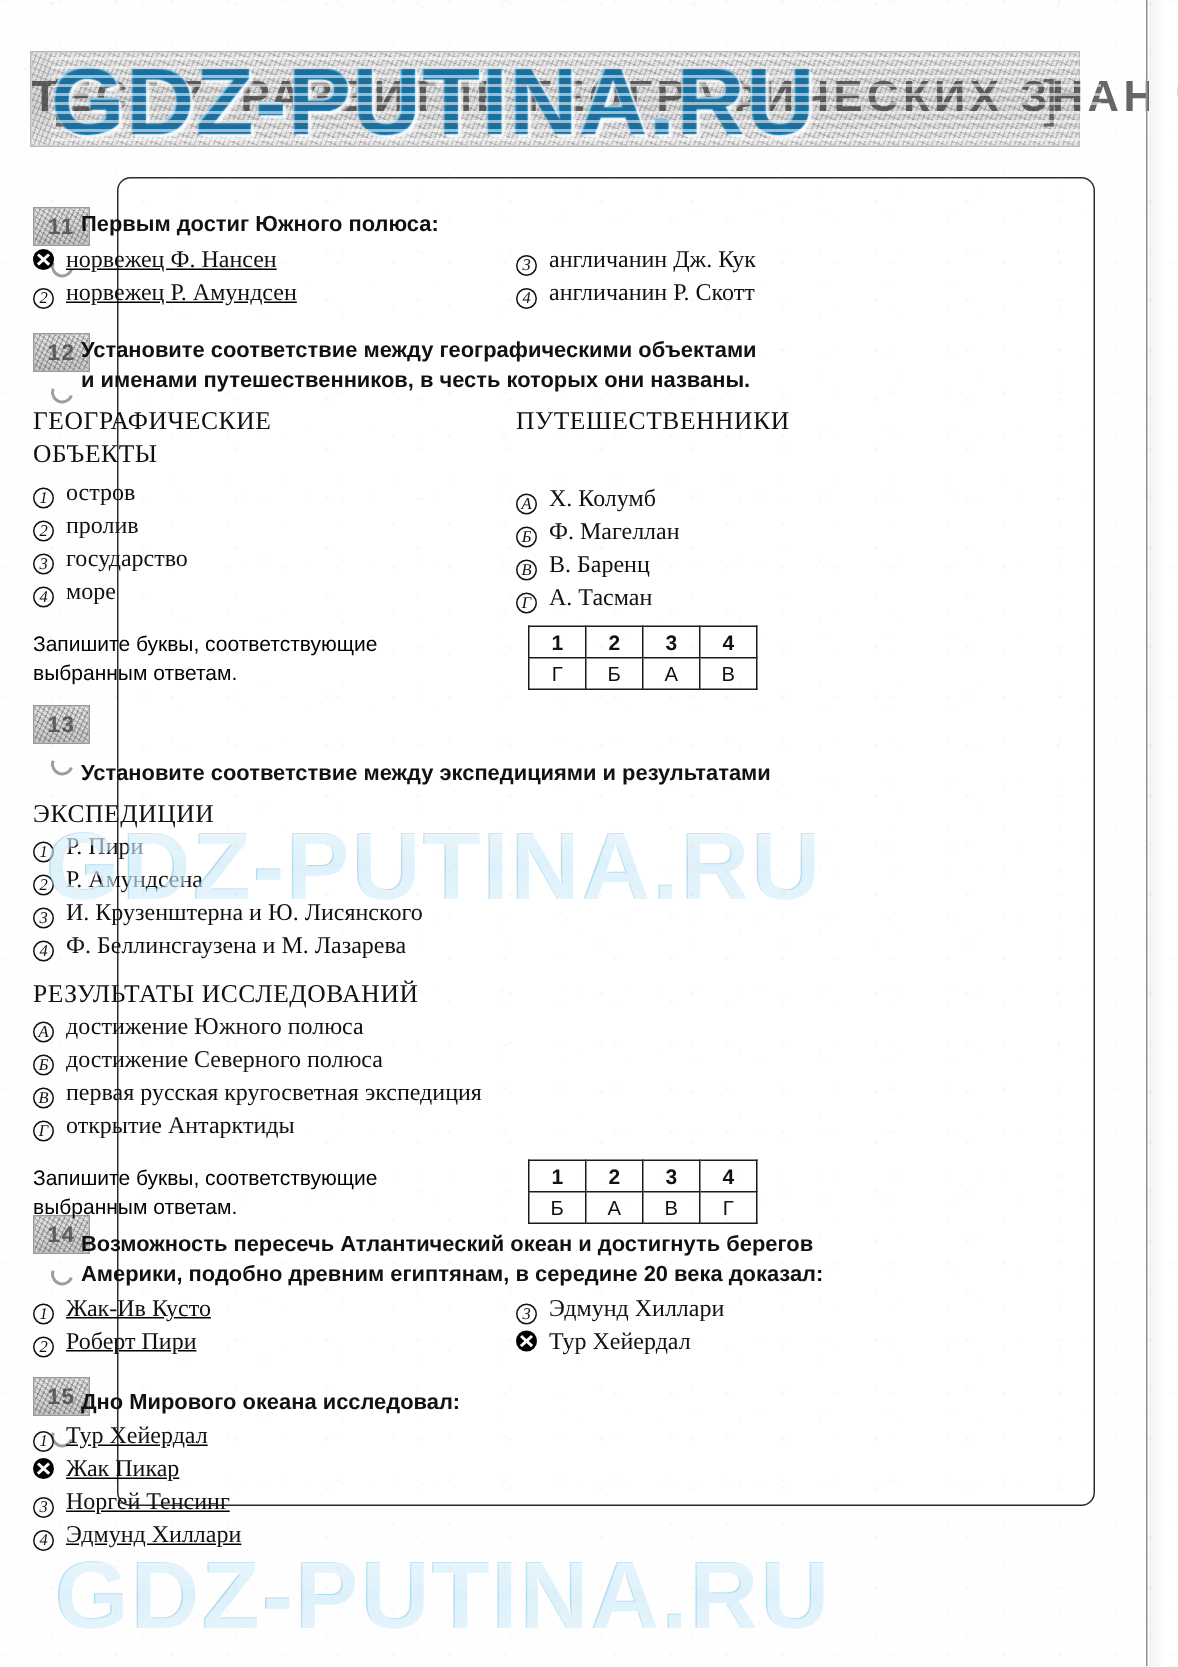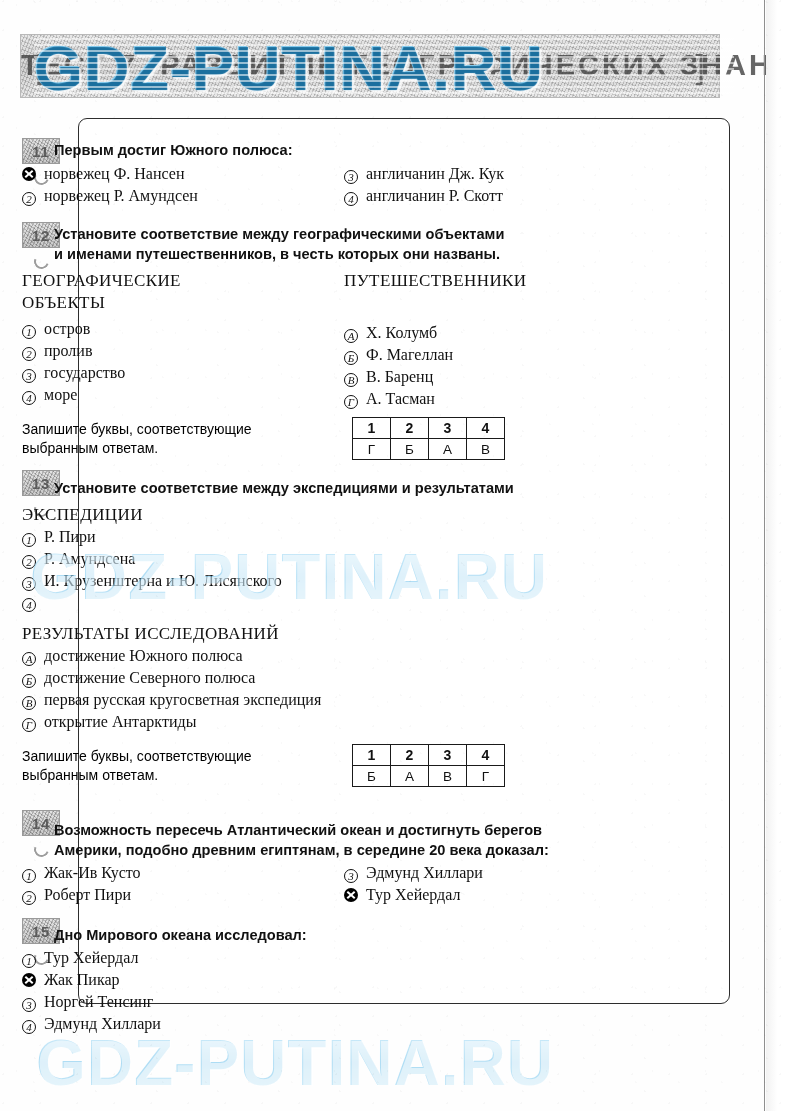--- a/index.html
+++ b/index.html
@@ -130,21 +130,21 @@
   
   .q { position: absolute; left: 22px; width: 610px; }
   .stem {
     font-family: "Liberation Sans", sans-serif;
     font-weight: bold;
     font-size: 14.6px;
     color: #111;
     line-height: 20px;
     margin-left: 32px;
   }
-  .opts { position: relative; margin-top: 1px; }
+  .opts { position: relative; margin-top: 1px; text-decoration: underline; }
   .opt {
     display: flex;
     align-items: baseline;
     font-family: "Liberation Serif", serif;
     font-size: 16px;
     color: #111;
     line-height: 21px;
     white-space: nowrap;
   }
   .bullet {
@@ -399,39 +399,40 @@
             <td>Б</td>
             <td>А</td>
             <td>В</td>
           </tr>
         </tbody>
           </table>
       </div>
     </div>
   </div>
 
-  <div class="q" style="top:478px">
+  <div class="q" style="top:506px">
     <div class="stem">Установите соответствие между экспедициями и результатами</div>
 
     <div class="subhead" style="margin-top:6px">ЭКСПЕДИЦИИ</div>
     <div>
       <div class="opt">
           <span class="bullet"><i class="marker-circ">1</i></span>
           <span>Р. Пири</span>
         </div>
       <div class="opt">
           <span class="bullet"><i class="marker-circ">2</i></span>
           <span>Р. Амундсена</span>
         </div>
       <div class="opt">
           <span class="bullet"><i class="marker-circ">3</i></span>
           <span>И. Крузенштерна и Ю. Лисянского</span>
         </div>
       <div class="opt">
           <span class="bullet"><i class="marker-circ">4</i></span>
+          <span>Ф. Беллинсгаузена и М. Лазарева</span>
         </div>
     </div>
 
     <div class="subhead" style="margin-top:10px">РЕЗУЛЬТАТЫ ИССЛЕДОВАНИЙ</div>
     <div>
       <div class="opt">
           <span class="bullet"><i class="marker-circ">А</i></span>
           <span>достижение Южного полюса</span>
         </div>
       <div class="opt">

